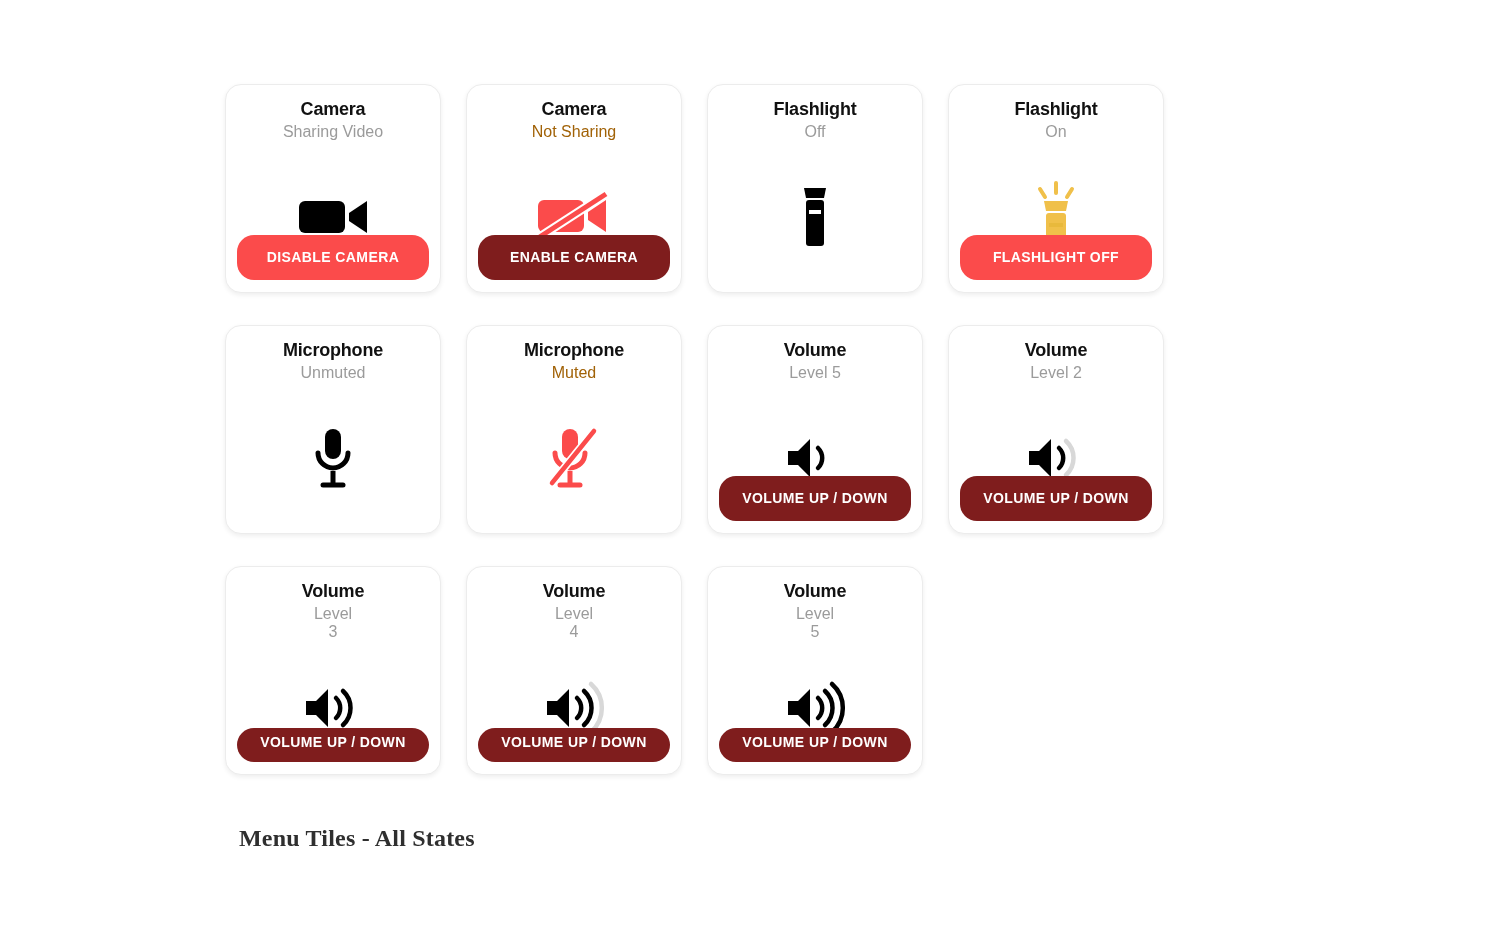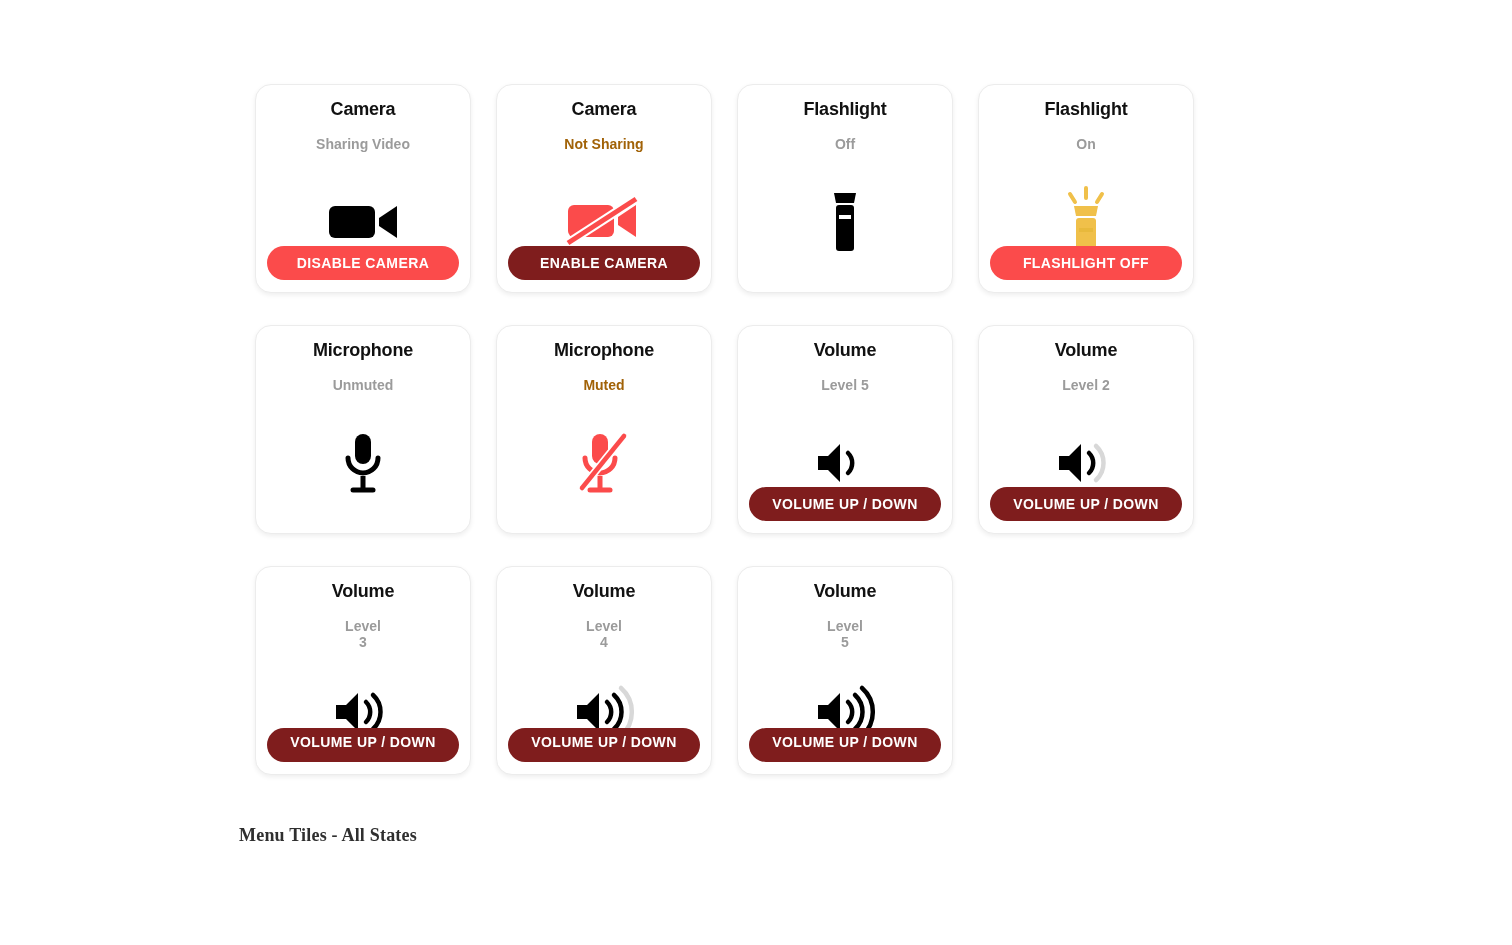--- a/index.html
+++ b/index.html
@@ -6,21 +6,21 @@
     margin: 0;
     padding: 0;
     background: #ffffff;
     width: 1512px;
     height: 945px;
     overflow: hidden;
     font-family: "Liberation Sans", sans-serif;
   }
   #grid {
     position: absolute;
-    left: 255px;
+    left: 225px;
     top: 84px;
     display: grid;
     grid-template-columns: repeat(4, 216px);
     grid-auto-rows: 209px;
     column-gap: 25px;
     row-gap: 32px;
   }
   .tile {
     background: #ffffff;
     border: 1px solid #ececec;
@@ -35,41 +35,41 @@
   .tile-title {
     margin-top: 14px;
     font-size: 18px;
     font-weight: bold;
     color: #111111;
     letter-spacing: -0.2px;
     line-height: 1.15;
     text-align: center;
   }
   .tile-sub {
-    margin-top: 16px;
-    font-size: 14px;
-    font-weight: bold;
+    margin-top: 3px;
+    font-size: 16px;
+    font-weight: normal;
     color: #9b9b9b;
     text-align: center;
     line-height: 1.15;
   }
   .tile-sub.red { color: #a16207; }
   .tile-icon {
     flex: 1 1 auto;
     display: flex;
     align-items: center;
     justify-content: center;
     width: 100%;
   }
   .tile-btn {
     position: absolute;
     left: 11px;
     right: 11px;
     bottom: 12px;
-    height: 34px;
+    height: 45px;
     border: none;
     border-radius: 17px;
     font-family: "Liberation Sans", sans-serif;
     font-size: 14px;
     font-weight: bold;
     letter-spacing: 0.4px;
     color: #ffffff;
     display: flex;
     align-items: center;
     justify-content: center;
@@ -89,21 +89,21 @@
   .tile.tall-btn .tile-btn {
     height: 34px;
     align-items: flex-start;
     padding-top: 7px;
   }
   #caption {
     position: absolute;
     left: 239px;
     top: 825px;
     font-family: "Liberation Serif", serif;
-    font-size: 18px;
+    font-size: 24px;
     font-weight: bold;
     color: #2f2f2f;
     letter-spacing: 0.2px;
   }
 </style>
 </head>
 <body>
 
 <div id="grid">
     <div class="tile">

